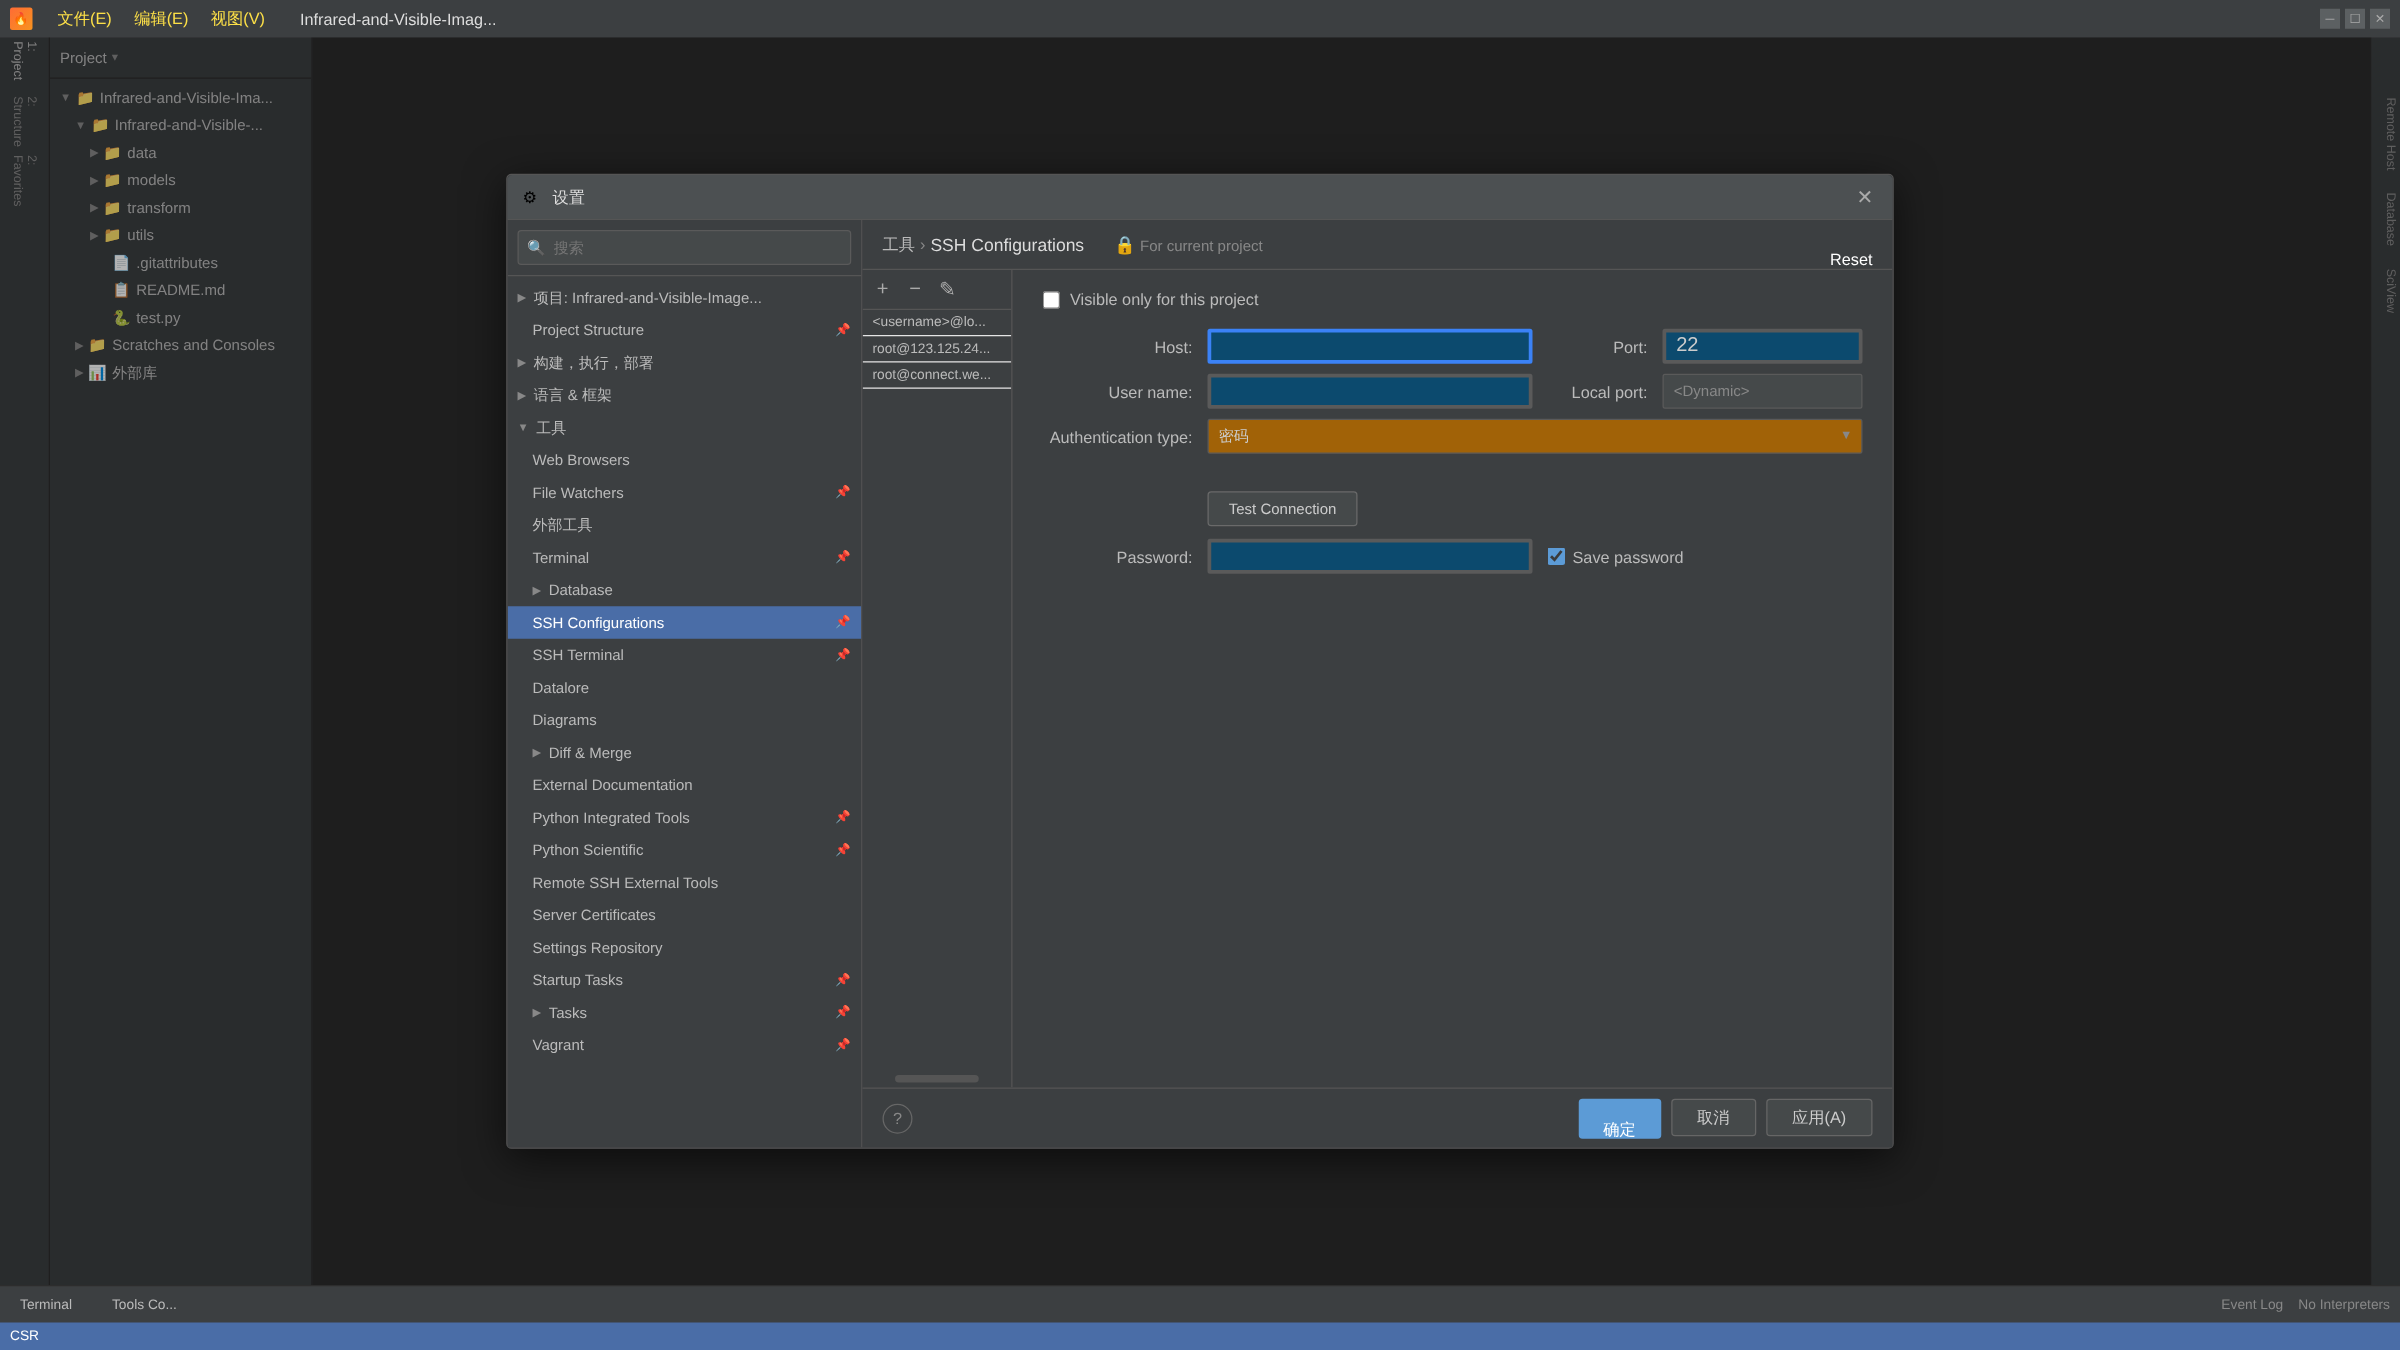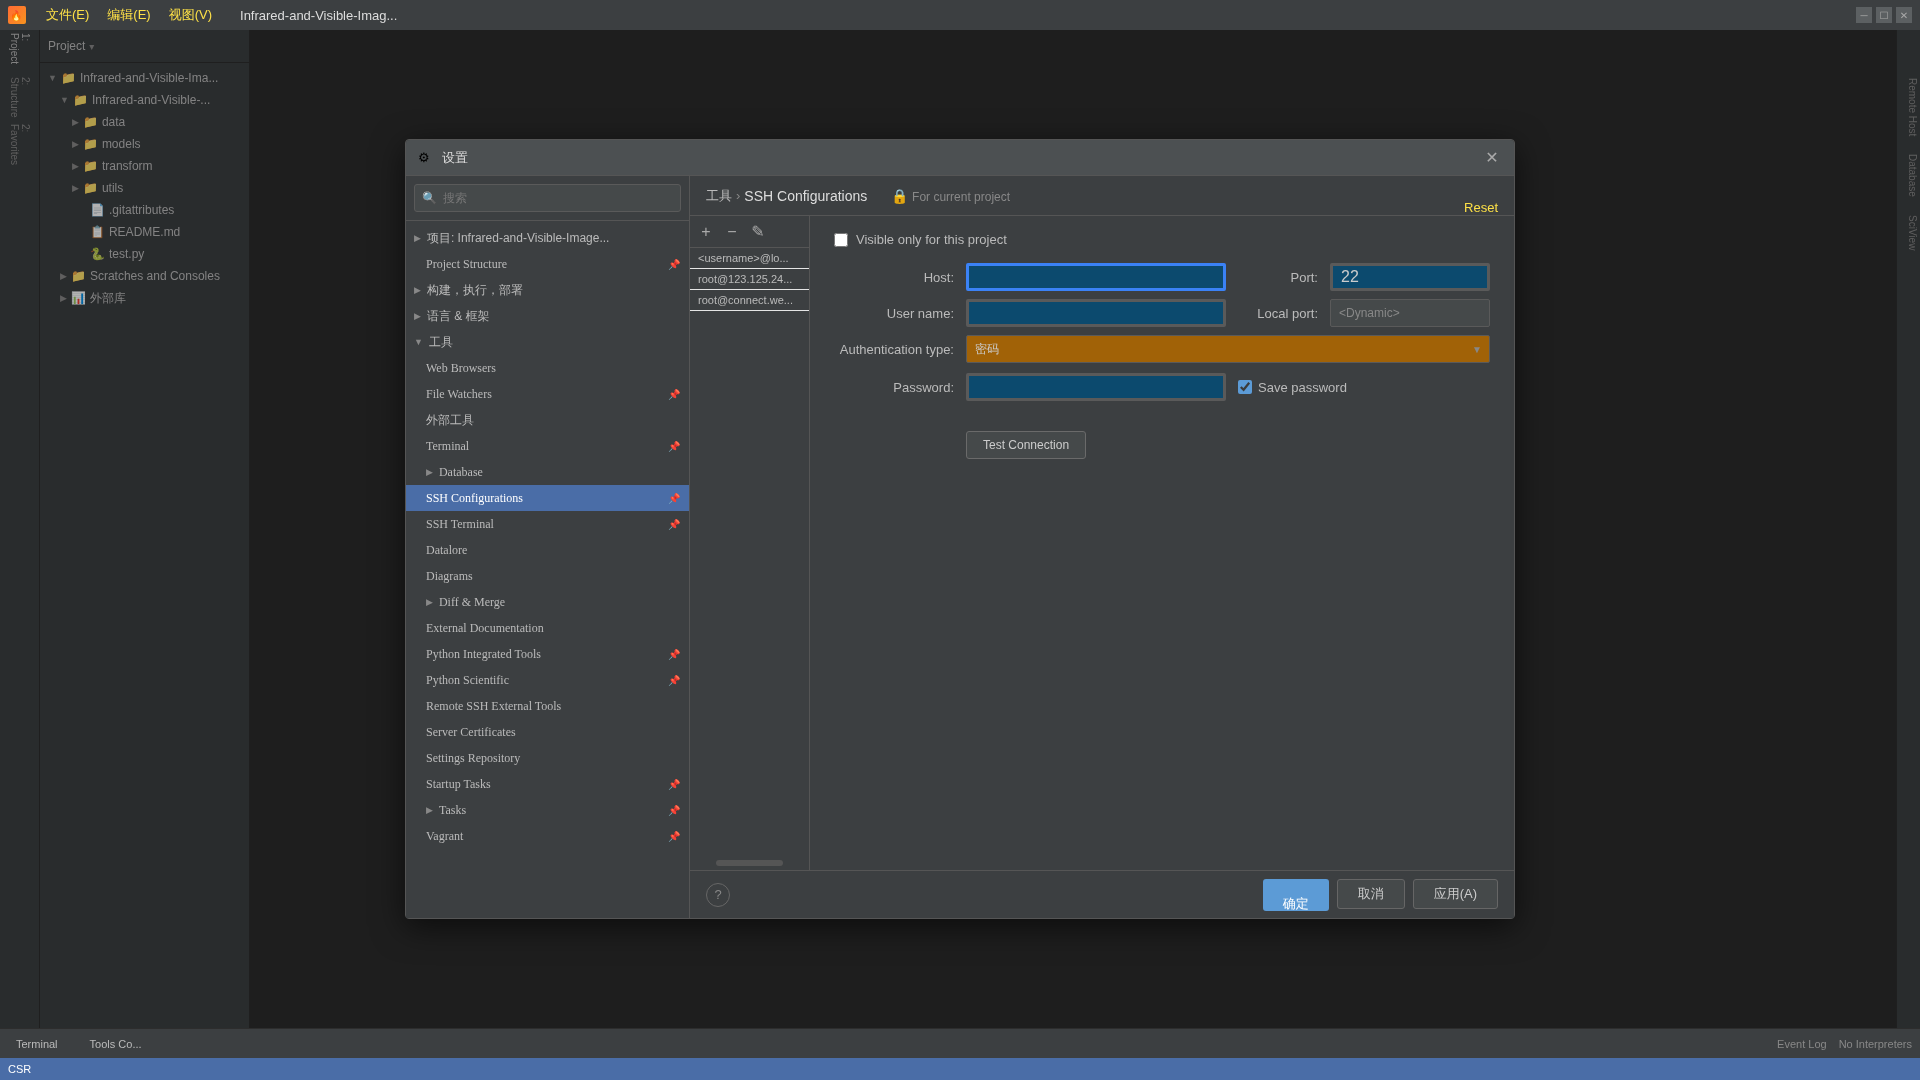--- a/index.html
+++ b/index.html
@@ -280,21 +280,21 @@
     }
     .stree-item.selected { background: #4a6da7; color: #fff; }
     .stree-item .s-arrow { font-size: 9px; color: #888; margin-right: 2px; }
     .stree-item .pin-icon {
       margin-left: auto;
       font-size: 10px;
       color: #666;
     }
     .stree-item.selected .pin-icon { color: #aaa; }
 
-    .stree-item.indent1 { padding-left: 20px; font-family: Liberation Serif, serif; }
+    .stree-item.indent1 { padding-left: 20px; }
 
     
     .settings-right {
       flex: 1;
       display: flex;
       flex-direction: column;
       background: #3c3f41;
     }
     .settings-header {
       height: 40px;
@@ -313,21 +313,21 @@
     }
     .breadcrumb-sep { color: #888; }
     .breadcrumb-current { color: #ddd; font-size: 14px; font-weight: 500; }
     .settings-project-note {
       margin-left: 16px;
       color: #888;
       font-size: 12px;
     }
     .settings-reset {
       margin-left: auto;
-      color: #fde047;
+      color: #ffffff;
       font-size: 13px;
       cursor: pointer;
       background: none;
       border: none;
       margin-top: 24px;
     }
 
     .settings-content {
       flex: 1;
       display: flex;
@@ -839,33 +839,33 @@
                   <div class="form-input-readonly" style="width:160px;">&lt;Dynamic&gt;</div>
 
                   <span class="form-label">Authentication type:</span>
                   <div class="form-select-wrapper" style="grid-column:span 3;">
                     <select class="form-select"><option>密码</option><option>Key pair</option><option>OpenSSH config and authentication agent</option></select>
                     <span class="select-arrow">▼</span>
                   </div>
 
                 </div>
 
+                <div style="margin-top:14px;margin-left:132px;">
+                  <button class="test-conn-btn">Test Connection</button>
+                </div>
+
                 <div style="display:flex;align-items:center;gap:12px;margin-top:10px;">
                   <span class="form-label" style="text-align:right;width:120px;flex-shrink:0;">Password:</span>
                   <input type="password" class="form-input no-focus" style="width: 260px;">
                   <div class="save-pwd-check">
                     <input type="checkbox" checked="" style="">
                     <span>Save password</span>
                   </div>
                 </div>
 
-                <div style="margin-top:14px;margin-left:132px;">
-                  <button class="test-conn-btn">Test Connection</button>
-                </div>
-
               </div>
             </div>
 
             <div class="dialog-footer">
               <div class="footer-help">?</div>
               <div class="footer-buttons">
                 <button class="btn-confirm">确定</button>
                 <button class="btn-cancel">取消</button>
                 <button class="btn-apply">应用(A)</button>
               </div>

